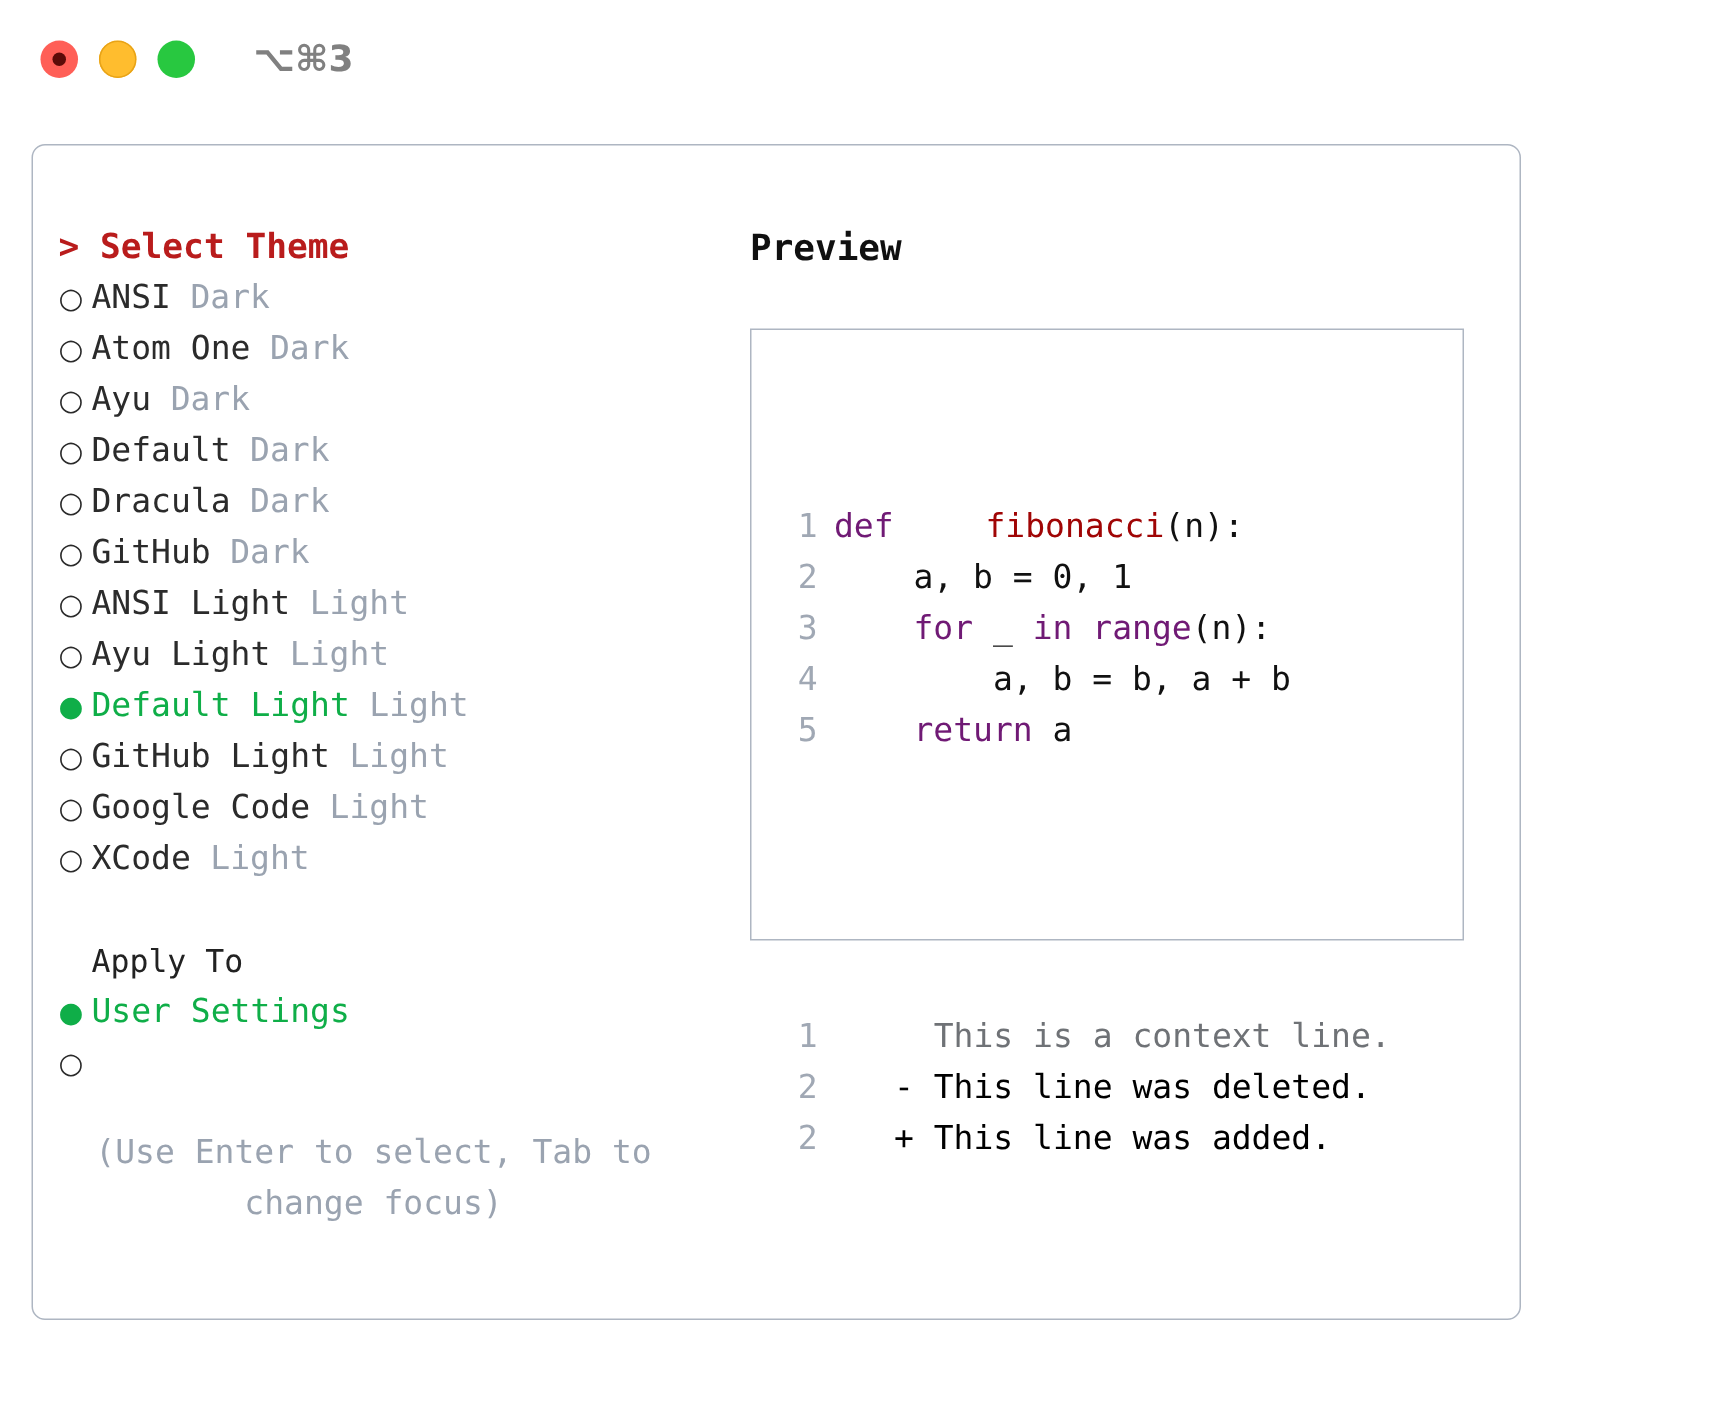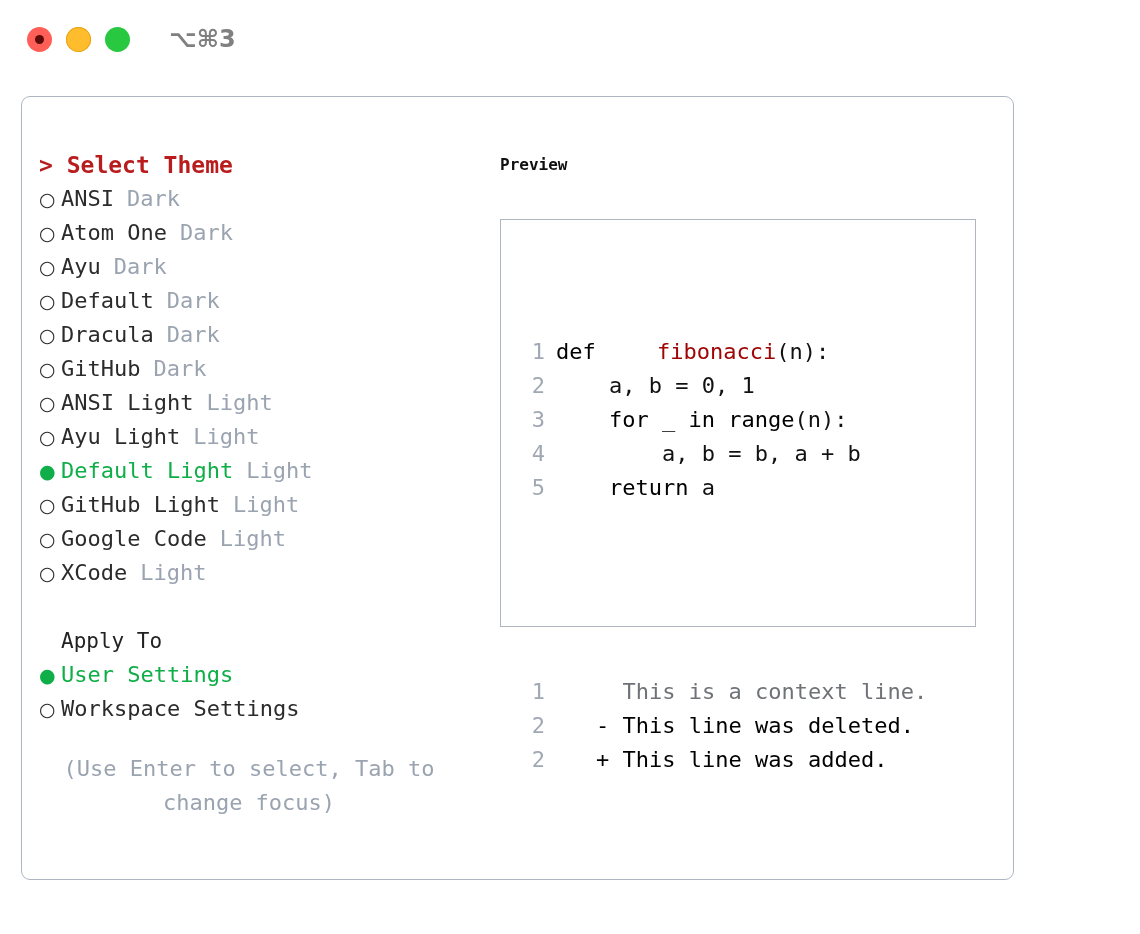--- a/index.html
+++ b/index.html
@@ -152,21 +152,21 @@
   }
 
   
   .right-col {
     position: absolute;
     left: 478px;
     top: 51px;
     width: 500px;
   }
   .preview-title {
-    font-size: 16px;
+    font-size: 24px;
     font-weight: 700;
     color: #101010;
     line-height: 34px;
     white-space: pre;
   }
   .preview-box {
     margin-top: 37px;
     width: 476px;
     height: 408px;
     border: 1.5px solid #aeb6c2;
@@ -184,21 +184,21 @@
   }
   .code-line { display: flex; height: 34px; align-items: baseline; }
   .ln {
     color: #a0a8b4;
     width: 30px;
     flex: 0 0 30px;
     text-align: right;
     margin-right: 11px;
   }
   .code-text { white-space: pre; }
-  .tok-kw   { color: #000000; }
+  .tok-kw   { color: #701a75; }
   .tok-fn   { color: #a00505; margin-left: 48px; }
   .tok-plain{ color: #111111; }
 
   .blank-line { height: 34px; }
 
   .diff-line .dtext { white-space: pre; margin-left: 40px; }
   .diff-context .dtext { color: #6f7276; }
 </style>
 </head>
 <body>
@@ -234,21 +234,21 @@
             <li class="opt-row"><span class="radio">○</span><span class="opt-label">Google Code</span><span class="opt-cat">Light</span></li>
             <li class="opt-row"><span class="radio">○</span><span class="opt-label">XCode</span><span class="opt-cat">Light</span></li>
           </ul>
 
         <div class="spacer-34"></div>
 
         <div class="group-label">Apply To</div>
 
         <ul class="apply-list" id="apply-list">
             <li class="opt-row selected"><span class="radio">●</span><span class="opt-label">User Settings</span></li>
-            <li class="opt-row"><span class="radio">○</span><span class="opt-label">Workspace Settings</span></li>
+            <li class="opt-row"><span class="radio">○</span></li>
           </ul>
 
         <div class="spacer-26"></div>
 
         <div class="hint">(Use Enter to select, Tab to change focus)</div>
       </div>
 
       <div class="right-col">
         <div class="preview-title">Preview</div>
 

